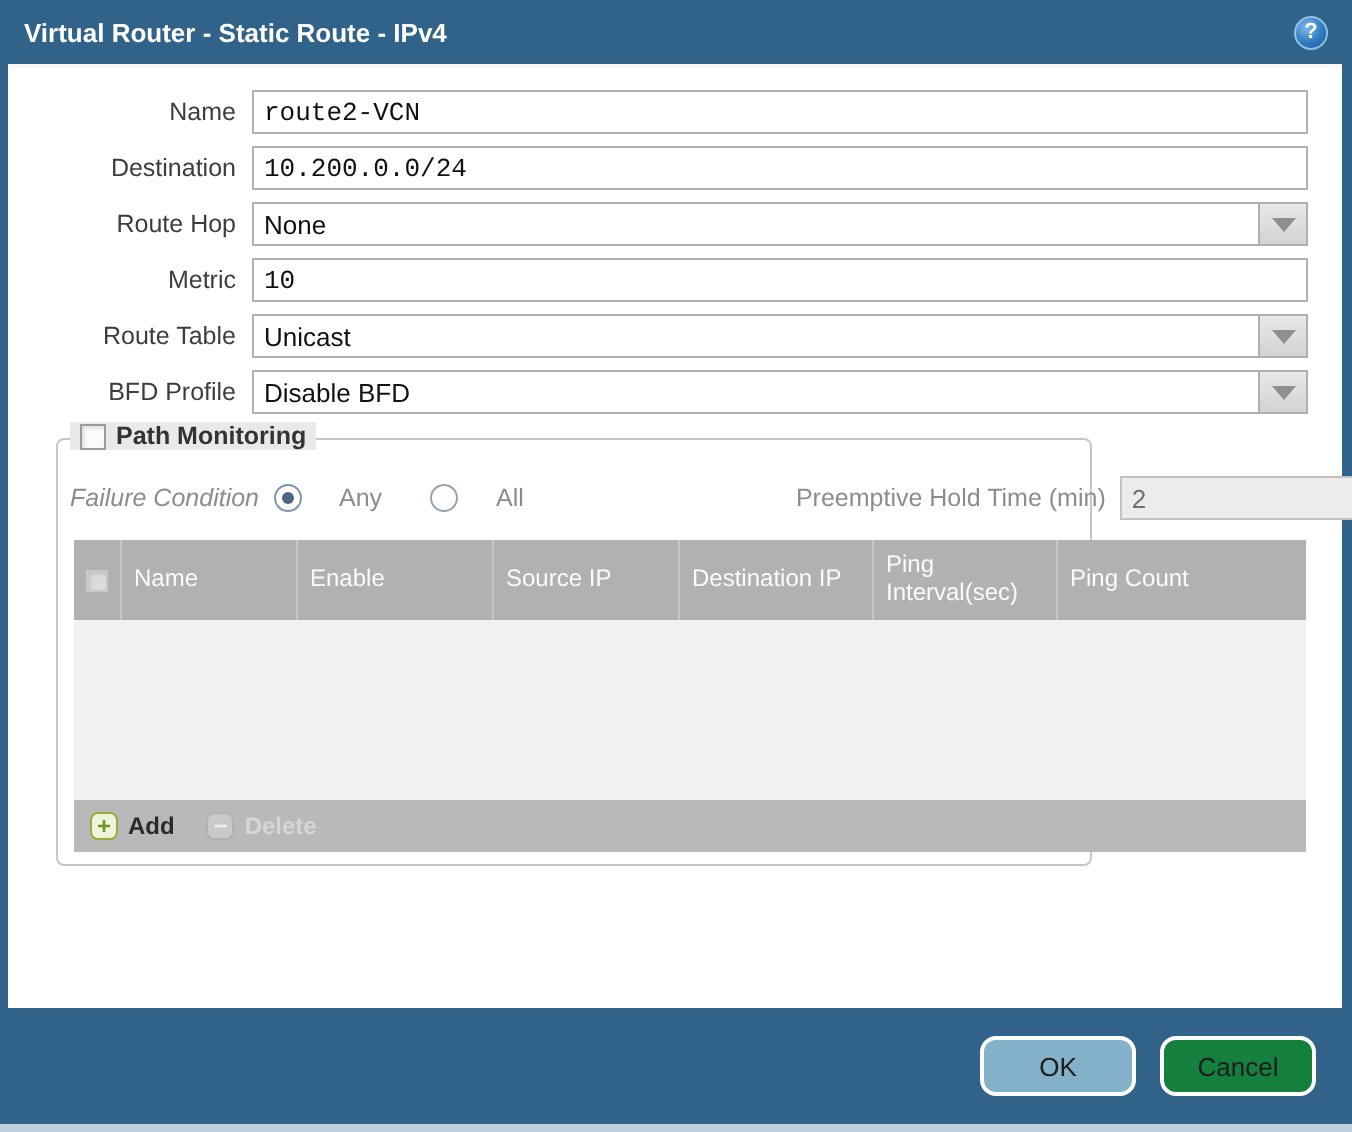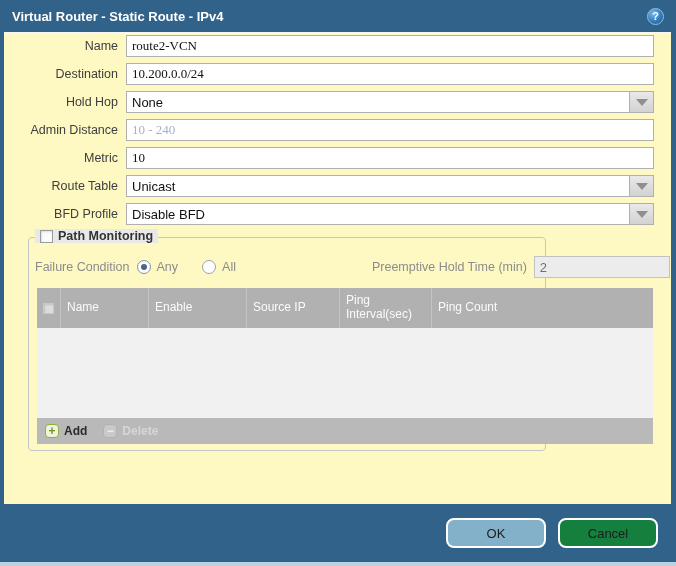--- a/index.html
+++ b/index.html
@@ -19,31 +19,31 @@
   .help-btn {
     width:17px; height:17px; border-radius:50%;
     background:radial-gradient(circle at 35% 30%, #7db8e8 0%, #2f7cc0 55%, #1a5a94 100%);
     border:1px solid #8fc0e4; color:#fff; font-size:11px; font-weight:bold;
     display:flex; align-items:center; justify-content:center; cursor:pointer;
   }
 
   
   .dlg-body {
     position:absolute; left:4px; right:5px; top:32px; height:472px;
-    background:#fef9c3; border-top:2px solid #f7f7f7; padding-top:1px;
+    background:#ffffff; border-top:2px solid #f7f7f7; padding-top:11px;
   }
 
   .form-row { display:flex; align-items:center; height:22px; margin-bottom:6px; }
   .form-row .lbl {
     width:122px; text-align:right; padding-right:8px;
     font-size:12.5px; color:#3d3d3d; white-space:nowrap;
   }
   .txt-input {
     width:528px; height:22px; background:#fff; border:1px solid #b0b0b0;
-    font-family:Liberation Serif, serif; font-size:13px; color:#111;
+    font-family:Liberation Mono, monospace; font-size:13px; color:#111;
     padding:0 5px; outline:none;
   }
   .txt-input::placeholder { color:#a6b2c4; opacity:1; }
 
   .combo {
     width:528px; height:22px; background:#fff; border:1px solid #b0b0b0;
     position:relative; display:flex; align-items:center; padding:0 28px 0 5px;
     font-size:13px; color:#111; cursor:pointer;
   }
   .combo .arrow-btn {
@@ -69,22 +69,22 @@
     font-size:12.5px; font-weight:bold; color:#333;
   }
   .checkbox {
     width:13px; height:13px; background:#fbfbfb; border:1px solid #9b9b9b;
     box-shadow:inset 1px 1px 2px rgba(0,0,0,0.12); cursor:pointer;
   }
   .pm-cond-row {
     display:flex; align-items:center; height:22px; margin:4px 0 10px 0;
     font-size:12.5px; color:#8c8c8c;
   }
-  .pm-cond-row .cond-lbl { width:196px; text-align:right; padding-right:7px; white-space:nowrap; }
-  .radio-opt { display:flex; align-items:center; gap:6px; margin-right:24px; }
+  .pm-cond-row .cond-lbl { width:196px; text-align:right; padding-right:7px; white-space:nowrap;font-style:italic; }
+  .radio-opt { display:flex; align-items:center; gap:19px; margin-right:24px; }
   .radio {
     width:14px; height:14px; border-radius:50%; background:#fdfdfd;
     border:1px solid #98a3b0; position:relative; cursor:pointer;
   }
   .radio.sel { border-color:#8095ab; }
   .radio.sel::after {
     content:""; position:absolute; left:3px; top:3px; width:6px; height:6px;
     border-radius:50%; background:#4c6786;
   }
   .hold-lbl { margin-left:112px; padding-right:7px; white-space:nowrap; }
@@ -120,21 +120,21 @@
   .mini-icon.plus { background:#eef4da; border:1px solid #94ad3d; color:#6f9427; }
   .mini-icon.minus { background:#c9c9c9; border:1px solid #b2b2b2; color:#efefef; }
 
   
   .dlg-footer {
     position:absolute; left:0; right:0; bottom:0; height:62px;
     display:flex; align-items:center; justify-content:flex-end; gap:12px;
     padding-right:18px; border-bottom:4px solid #bcd0de;
   }
   .btn {
-    width:100px; height:30px; border:2px solid #ffffff; border-radius:8px;
+    width:78px; height:30px; border:2px solid #ffffff; border-radius:8px;
     font-family:"Liberation Sans", sans-serif; font-size:13px; color:#1c1c1c;
     cursor:pointer;
   }
   .btn.ok { background:#83b1c9; }
   .btn.cancel { background:#15803d; }
 </style>
 </head>
 <body>
 
 <div class="dialog">
@@ -151,33 +151,29 @@
       <input class="txt-input" type="text" value="route2-VCN" style="">
     </div>
 
     <div class="form-row">
       <span class="lbl">Destination</span>
       <input class="txt-input" type="text" value="10.200.0.0/24" style="">
     </div>
 
 
     <div class="form-row">
-      <span class="lbl">Hold Hop</span>
+      <span class="lbl">Route Hop</span>
       <div class="combo">
         <span>None</span>
         <span class="arrow-btn">
             <span class="tri-down"></span>
           </span>
       </div>
     </div>
 
-    <div class="form-row">
-      <span class="lbl">Admin Distance</span>
-      <input class="txt-input" type="text" placeholder="10 - 240" style="">
-    </div>
 
     <div class="form-row">
       <span class="lbl">Metric</span>
       <input class="txt-input" type="text" value="10" style="">
     </div>
 
     <div class="form-row">
       <span class="lbl">Route Table</span>
       <div class="combo">
         <span>Unicast</span>
@@ -218,20 +214,21 @@
       </div>
 
       <div class="pm-table">
         <div class="thead">
           <span class="th c0">
             <span class="checkbox"></span>
           </span>
           <span class="th c1">Name</span>
           <span class="th c2">Enable</span>
           <span class="th c3">Source IP</span>
+          <span class="th c4">Destination IP</span>
           <span class="th c5">Ping Interval(sec)</span>
           <span class="th c6">Ping Count</span>
         </div>
         <div class="tbody"></div>
         <div class="tfoot">
           <span class="tool-btn add">
             <span class="mini-icon plus">+</span>
             <span>Add</span>
           </span>
           <span class="tool-btn del">

